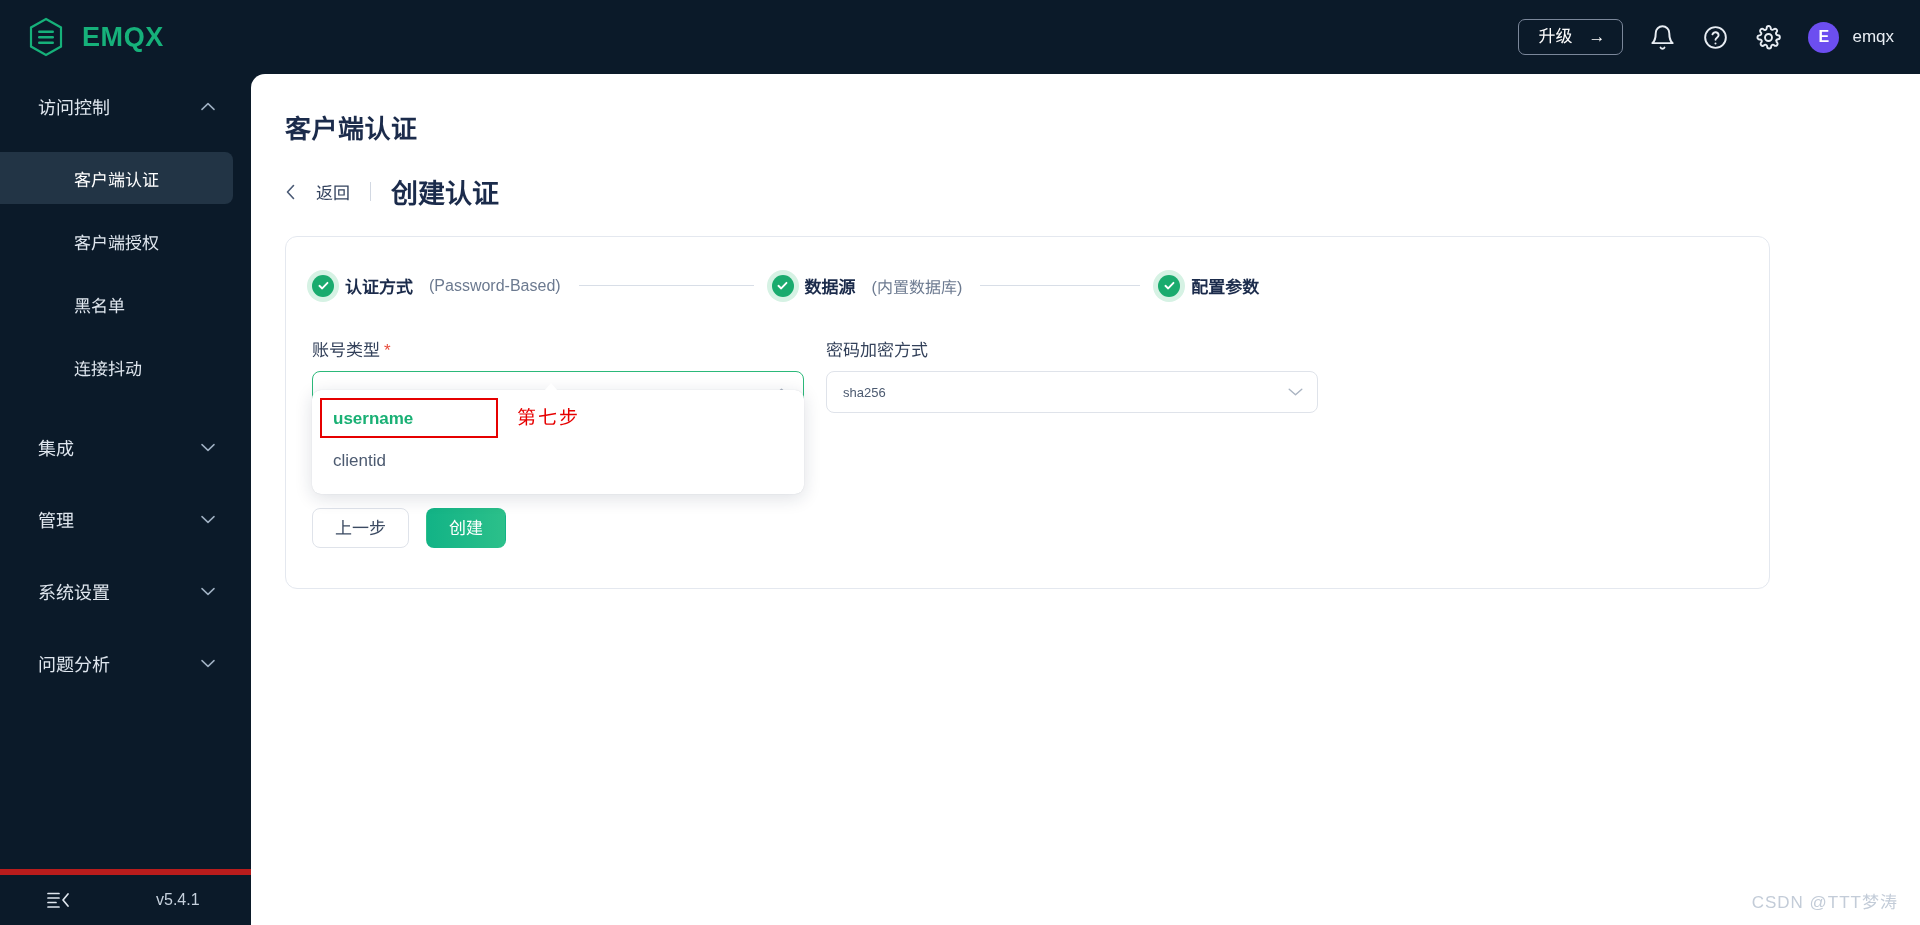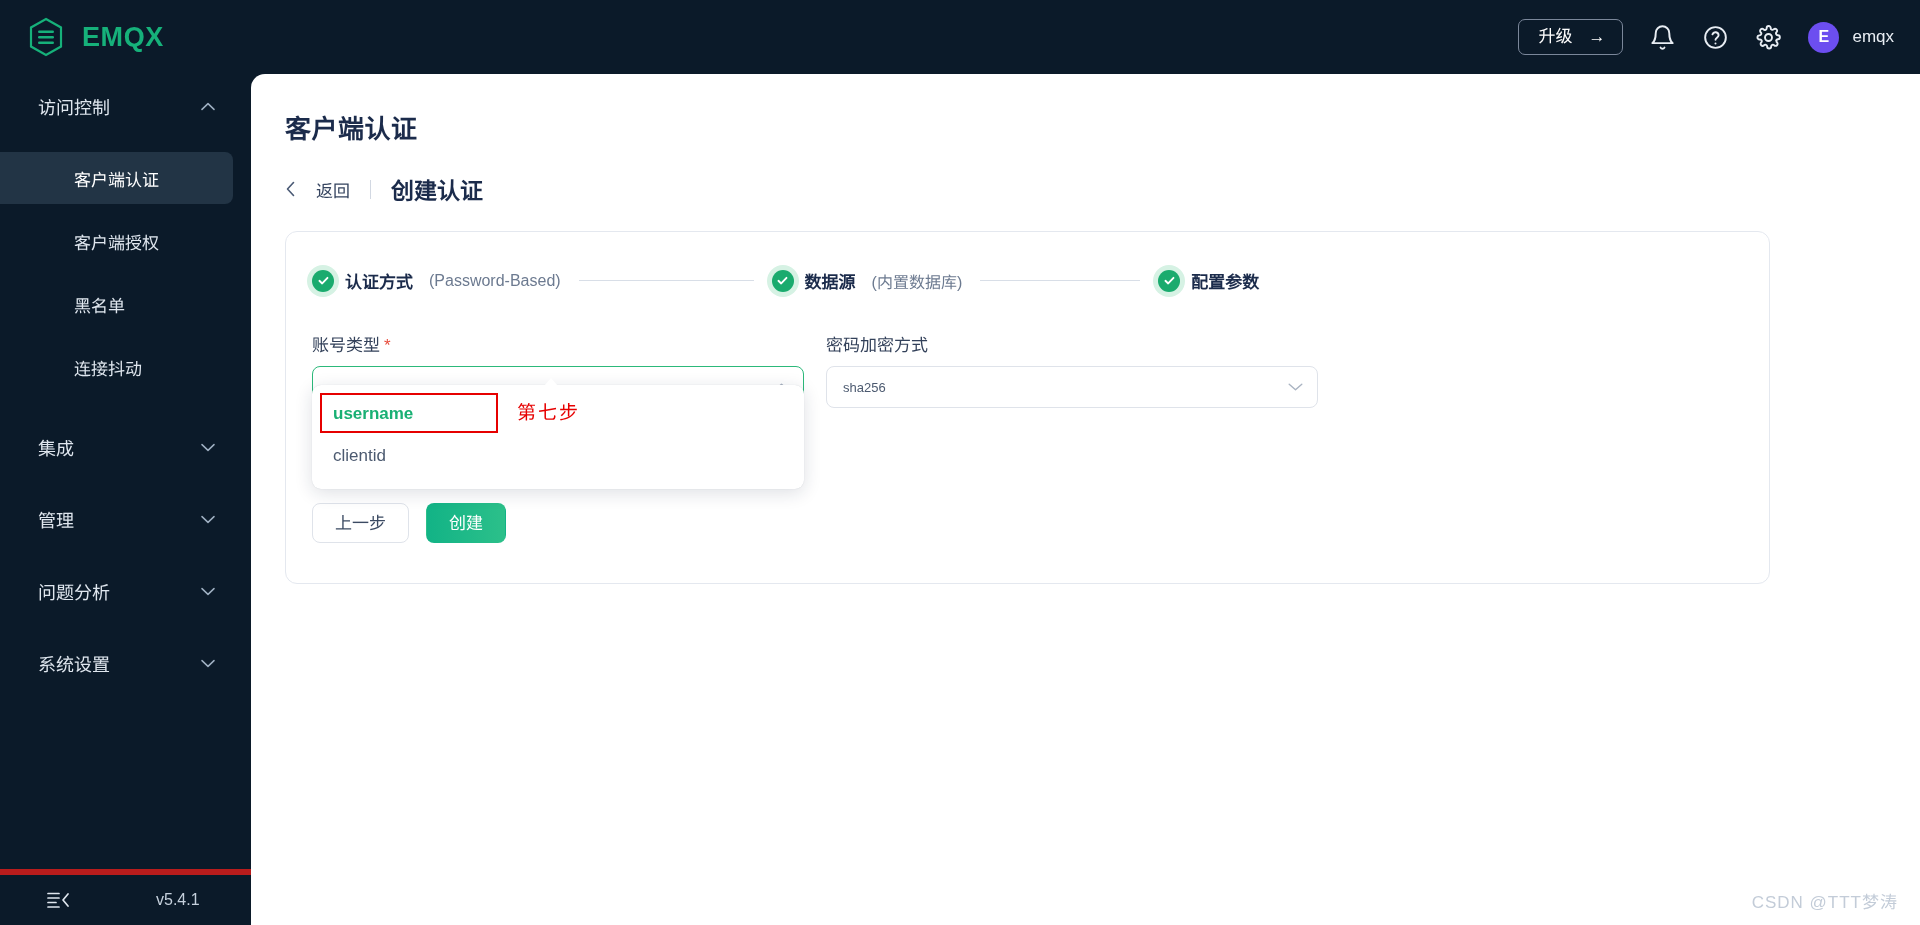--- a/index.html
+++ b/index.html
@@ -70,21 +70,21 @@
   .content {
     flex: 1; background: #ffffff; border-radius: 14px 0 0 0;
     padding: 34px 40px 0 34px; min-width: 0; position: relative; overflow: hidden;
   }
   .page-title { font-size: 26px; font-weight: 700; color: #1b2b4b; letter-spacing: .5px; }
   .breadcrumb { display: flex; align-items: center; gap: 13px; margin-top: 27px; }
   .bc-back { display: flex; align-items: center; gap: 20px; cursor: pointer; }
   .bc-chev { width: 11px; height: 16px; color: #4a5a75; }
   .bc-back-text { font-size: 17px; color: #35445f; }
   .bc-sep { width: 1px; height: 19px; background: #d2d8e2; margin: 0 7px; }
-  .bc-current { font-size: 23px; font-weight: 700; color: #1b2b4b; }
+  .bc-current { font-size: 27px; font-weight: 700; color: #1b2b4b; }
 
   .card {
     margin-top: 25px; border: 1px solid #e4e8ef; border-radius: 12px;
     padding: 36px 40px 40px 24px; width: 1485px; min-height: 320px;
     background: #fff; position: relative;
   }
 
   
   .steps { display: flex; align-items: center; padding-left: 2px; }
   .step { display: flex; align-items: center; gap: 11px; flex: 0 0 auto; }
@@ -238,28 +238,28 @@
         </div>
 
         <div class="nav-group">
           <span>管理</span>
           <svg class="chev" viewBox="0 0 14 9" fill="none" stroke="currentColor" stroke-width="1.5" stroke-linecap="round" stroke-linejoin="round">
             <path d="M1 1.6 L7 7.4 L13 1.6"></path>
           </svg>
         </div>
 
         <div class="nav-group">
+          <span>系统设置</span>
+          <svg class="chev" viewBox="0 0 14 9" fill="none" stroke="currentColor" stroke-width="1.5" stroke-linecap="round" stroke-linejoin="round">
+            <path d="M1 1.6 L7 7.4 L13 1.6"></path>
+          </svg>
+        </div>
+
+        <div class="nav-group">
           <span>问题分析</span>
-          <svg class="chev" viewBox="0 0 14 9" fill="none" stroke="currentColor" stroke-width="1.5" stroke-linecap="round" stroke-linejoin="round">
-            <path d="M1 1.6 L7 7.4 L13 1.6"></path>
-          </svg>
-        </div>
-
-        <div class="nav-group">
-          <span>系统设置</span>
           <svg class="chev" viewBox="0 0 14 9" fill="none" stroke="currentColor" stroke-width="1.5" stroke-linecap="round" stroke-linejoin="round">
             <path d="M1 1.6 L7 7.4 L13 1.6"></path>
           </svg>
         </div>
 
       </div>
 
       <div class="sidebar-footer">
         <svg class="collapse-icon" viewBox="0 0 24 20" fill="none" stroke="currentColor" stroke-width="1.7" stroke-linecap="round" stroke-linejoin="round">
           <path d="M2 3.5h11"></path>

